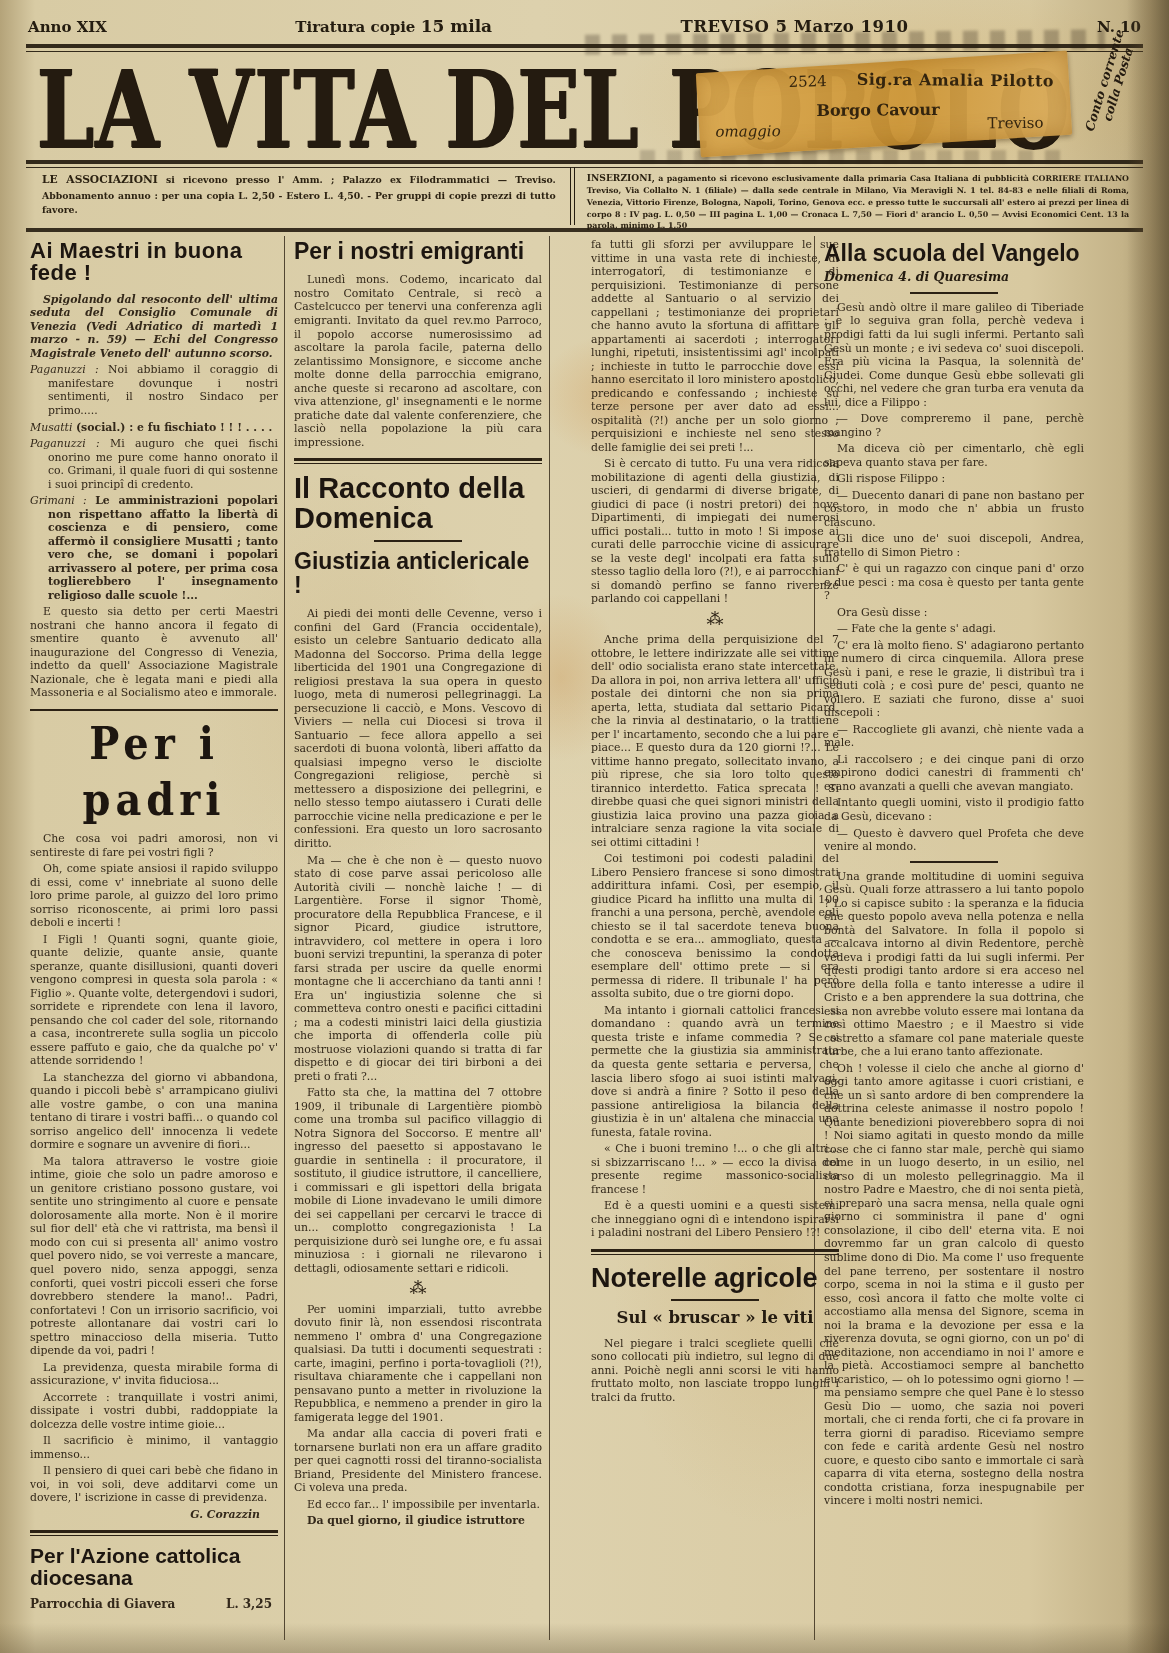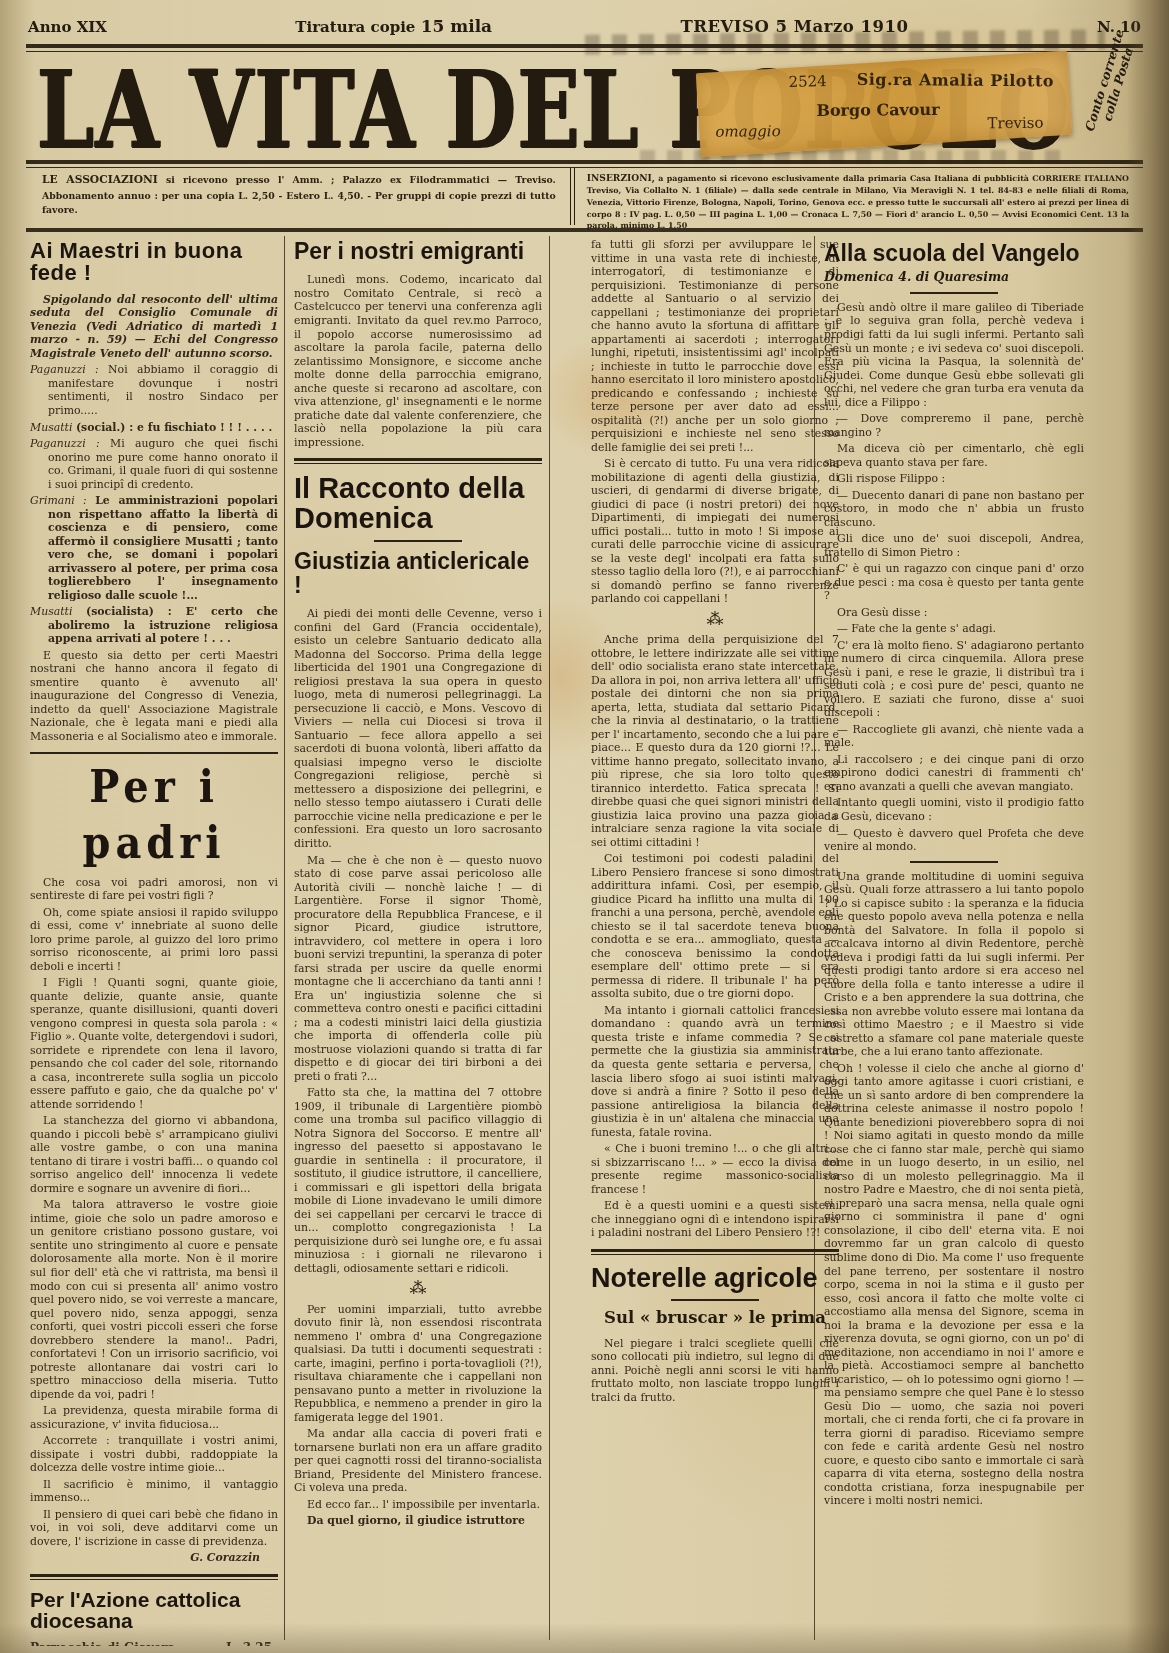--- a/index.html
+++ b/index.html
@@ -116,21 +116,20 @@
   <div class="vrule vr2"></div>
   <div class="vrule vr3"></div>
 
   <div class="col c1">
     <h2 class="h-sans h-maestri">Ai Maestri in buona fede !</h2>
     <p class="intro-it">Spigolando dal resoconto dell' ultima seduta del Consiglio Comunale di Venezia (Vedi Adriatico di martedì 1 marzo - n. 59) — Echi del Congresso Magistrale Veneto dell' autunno scorso.</p>
     <p class="dialog"><span class="sp">Paganuzzi : </span><span>Noi abbiamo il coraggio di manifestare dovunque i nostri sentimenti, il nostro Sindaco per primo.....</span></p>
     <p class="dialog"><span class="sp">Musatti </span><span class="b">(social.) : e fu fischiato ! ! ! . . . .</span></p>
     <p class="dialog"><span class="sp">Paganuzzi : </span><span>Mi auguro che quei fischi onorino me pure come hanno onorato il co. Grimani, il quale fuori di qui sostenne i suoi principî di credento.</span></p>
     <p class="dialog"><span class="sp">Grimani : </span><span class="b">Le amministrazioni popolari non rispettano affatto la libertà di coscienza e di pensiero, come affermò il consigliere Musatti ; tanto vero che, se domani i popolari arrivassero al potere, per prima cosa toglierebbero l' insegnamento religioso dalle scuole !...</span></p>
-    <p class="dialog"><span class="sp">Musatti </span><span class="b">(socialista) : E' certo che aboliremo la istruzione religiosa appena arrivati al potere ! . . .</span></p>
     <p>E questo sia detto per certi Maestri nostrani che hanno ancora il fegato di smentire quanto è avvenuto all' inaugurazione del Congresso di Venezia, indetto da quell' Associazione Magistrale Nazionale, che è legata mani e piedi alla Massoneria e al Socialismo ateo e immorale.</p>
     <hr class="divider">
     <h2 class="h-padri">Per i padri</h2>
     <p>Che cosa voi padri amorosi, non vi sentireste di fare pei vostri figli ?</p>
     <p>Oh, come spiate ansiosi il rapido sviluppo di essi, come v' innebriate al suono delle loro prime parole, al guizzo del loro primo sorriso riconoscente, ai primi loro passi deboli e incerti !</p>
     <p>I Figli ! Quanti sogni, quante gioie, quante delizie, quante ansie, quante speranze, quante disillusioni, quanti doveri vengono compresi in questa sola parola : « Figlio ». Quante volte, detergendovi i sudori, sorridete e riprendete con lena il lavoro, pensando che col cader del sole, ritornando a casa, incontrerete sulla soglia un piccolo essere paffuto e gaio, che da qualche po' v' attende sorridendo !</p>
     <p>La stanchezza del giorno vi abbandona, quando i piccoli bebè s' arrampicano giulivi alle vostre gambe, o con una manina tentano di tirare i vostri baffi... o quando col sorriso angelico dell' innocenza li vedete dormire e sognare un avvenire di fiori...</p>
     <p>Ma talora attraverso le vostre gioie intime, gioie che solo un padre amoroso e un genitore cristiano possono gustare, voi sentite uno stringimento al cuore e pensate dolorosamente alla morte. Non è il morire sul fior dell' età che vi rattrista, ma bensì il modo con cui si presenta all' animo vostro quel povero nido, se voi verreste a mancare, quel povero nido, senza appoggi, senza conforti, quei vostri piccoli esseri che forse dovrebbero stendere la mano!.. Padri, confortatevi ! Con un irrisorio sacrificio, voi potreste allontanare dai vostri cari lo spettro minaccioso della miseria. Tutto dipende da voi, padri !</p>
     <p>La previdenza, questa mirabile forma di assicurazione, v' invita fiduciosa...</p>
     <p>Accorrete : tranquillate i vostri animi, dissipate i vostri dubbi, raddoppiate la dolcezza delle vostre intime gioie...</p>
@@ -168,21 +167,21 @@
     <p>Si è cercato di tutto. Fu una vera ridicola mobilitazione di agenti della giustizia, di uscieri, di gendarmi di diverse brigate, di giudici di pace (i nostri pretori) dei nove Dipartimenti, di impiegati dei numerosi uffici postali... tutto in moto ! Si impose ai curati delle parrocchie vicine di assicurare se la veste degl' incolpati era fatta sullo stesso taglio della loro (?!), e ai parrocchiani si domandò perfino se fanno riverenze parlando coi cappellani !</p>
     <p class="asterism noind">⁂</p>
     <p>Anche prima della perquisizione del 7 ottobre, le lettere indirizzate alle sei vittime dell' odio socialista erano state intercettate. Da allora in poi, non arriva lettera all' ufficio postale dei dintorni che non sia prima aperta, letta, studiata dal settario Picard, che la rinvia al destinatario, o la trattiene per l' incartamento, secondo che a lui pare e piace... E questo dura da 120 giorni !?... Le vittime hanno pregato, sollecitato invano, a più riprese, che sia loro tolto questo tirannico interdetto. Fatica sprecata ! Si direbbe quasi che quei signori ministri della giustizia laica provino una pazza gioia a intralciare senza ragione la vita sociale di sei ottimi cittadini !</p>
     <p>Coi testimoni poi codesti paladini del Libero Pensiero francese si sono dimostrati addirittura infami. Così, per esempio, il giudice Picard ha inflitto una multa di 100 franchi a una persona, perchè, avendole egli chiesto se il tal sacerdote teneva buona condotta e se era... ammogliato, questa — che conosceva benissimo la condotta esemplare dell' ottimo prete — si era permessa di ridere. Il tribunale l' ha però assolta subito, due o tre giorni dopo.</p>
     <p>Ma intanto i giornali cattolici francesi si domandano : quando avrà un termine questa triste e infame commedia ? Se si permette che la giustizia sia amministrata da questa gente settaria e perversa, che lascia libero sfogo ai suoi istinti malvagi, dove si andrà a finire ? Sotto il peso della passione antireligiosa la bilancia della giustizia è in un' altalena che minaccia una funesta, fatale rovina.</p>
     <p>« Che i buoni tremino !... o che gli altri... si sbizzarriscano !... » — ecco la divisa del presente regime massonico-socialista francese !</p>
     <p>Ed è a questi uomini e a questi sistemi che inneggiano ogni dì e intendono ispirarsi i paladini nostrani del Libero Pensiero !?!</p>
     <hr class="divider dbl">
     <h2 class="h-sans h-noterelle">Noterelle agricole</h2>
     <hr class="shortrule">
-    <h3 class="sub-serif">Sul « bruscar » le prima</h3>
+    <h3 class="sub-serif">Sul « bruscar » le viti</h3>
     <p>Nel piegare i tralci scegliete quelli che sono collocati più indietro, sul legno di due anni. Poichè negli anni scorsi le viti hanno fruttato molto, non lasciate troppo lunghi i tralci da frutto.</p>
   </div>
 
   <div class="col c4">
     <h2 class="h-sans h-vangelo">Alla scuola del Vangelo</h2>
     <h3 class="sub-it">Domenica 4. di Quaresima</h3>
     <hr class="shortrule">
     <p>Gesù andò oltre il mare galileo di Tiberiade ; e lo seguiva gran folla, perchè vedeva i prodigi fatti da lui sugli infermi. Pertanto salì Gesù un monte ; e ivi sedeva co' suoi discepoli. Era più vicina la Pasqua, la solennità de' Giudei. Come dunque Gesù ebbe sollevati gli occhi, nel vedere che gran turba era venuta da lui, dice a Filippo :</p>
     <p>— Dove compreremo il pane, perchè mangino ?</p>
     <p>Ma diceva ciò per cimentarlo, chè egli sapeva quanto stava per fare.</p>

